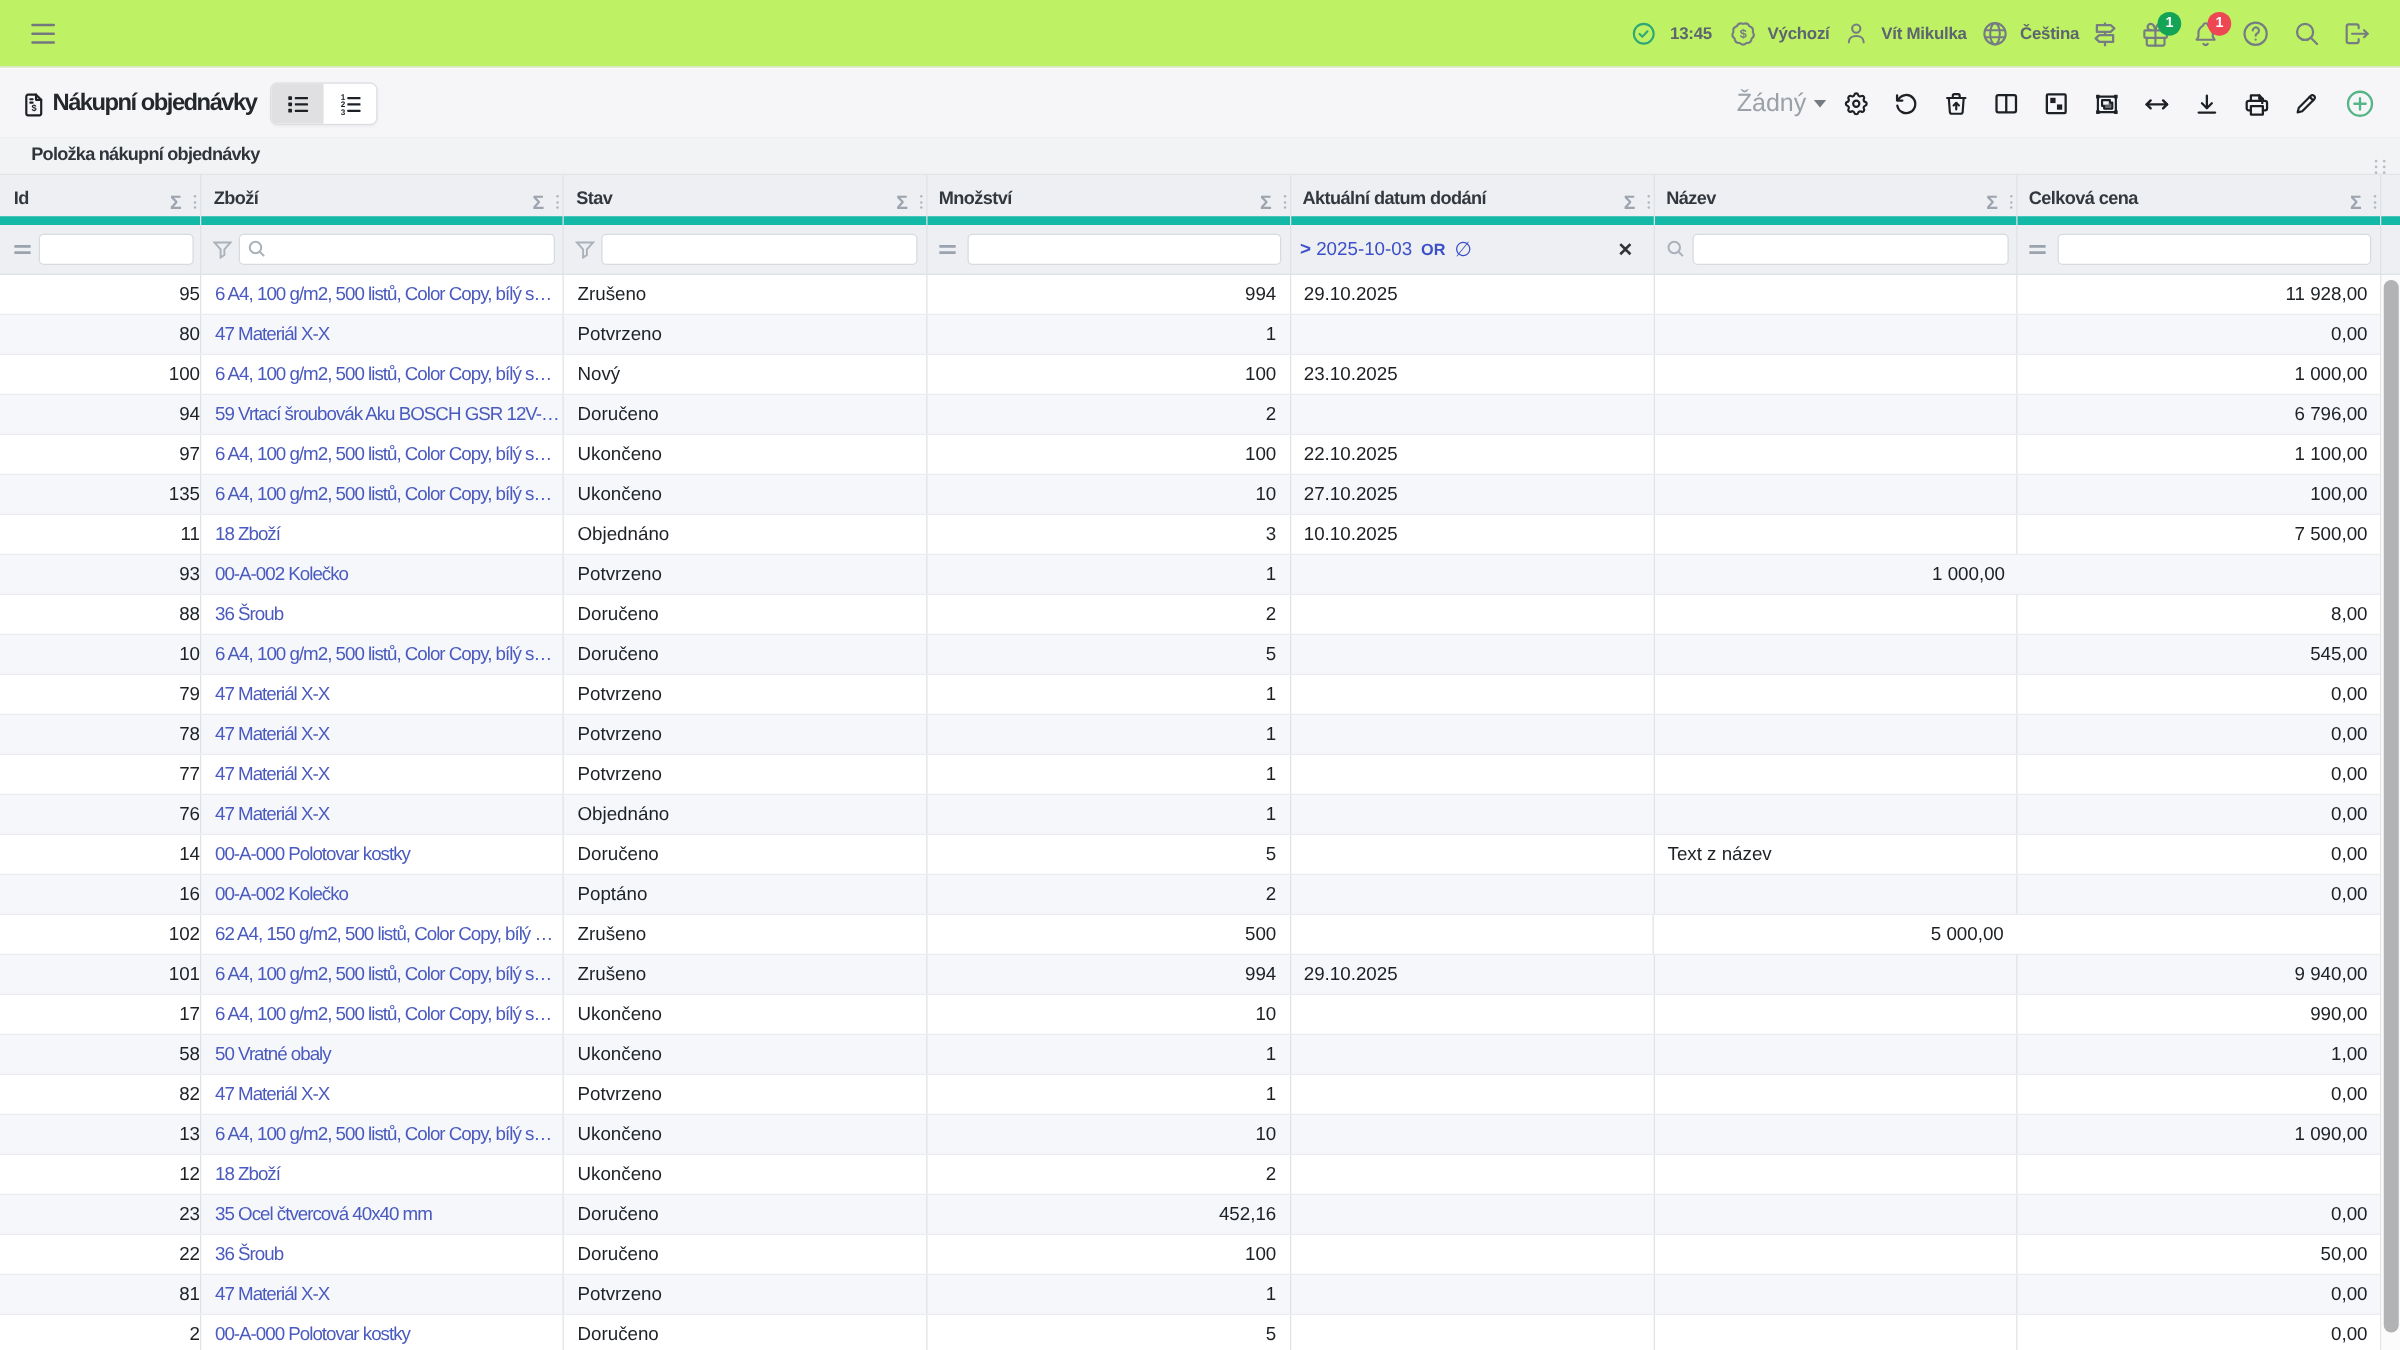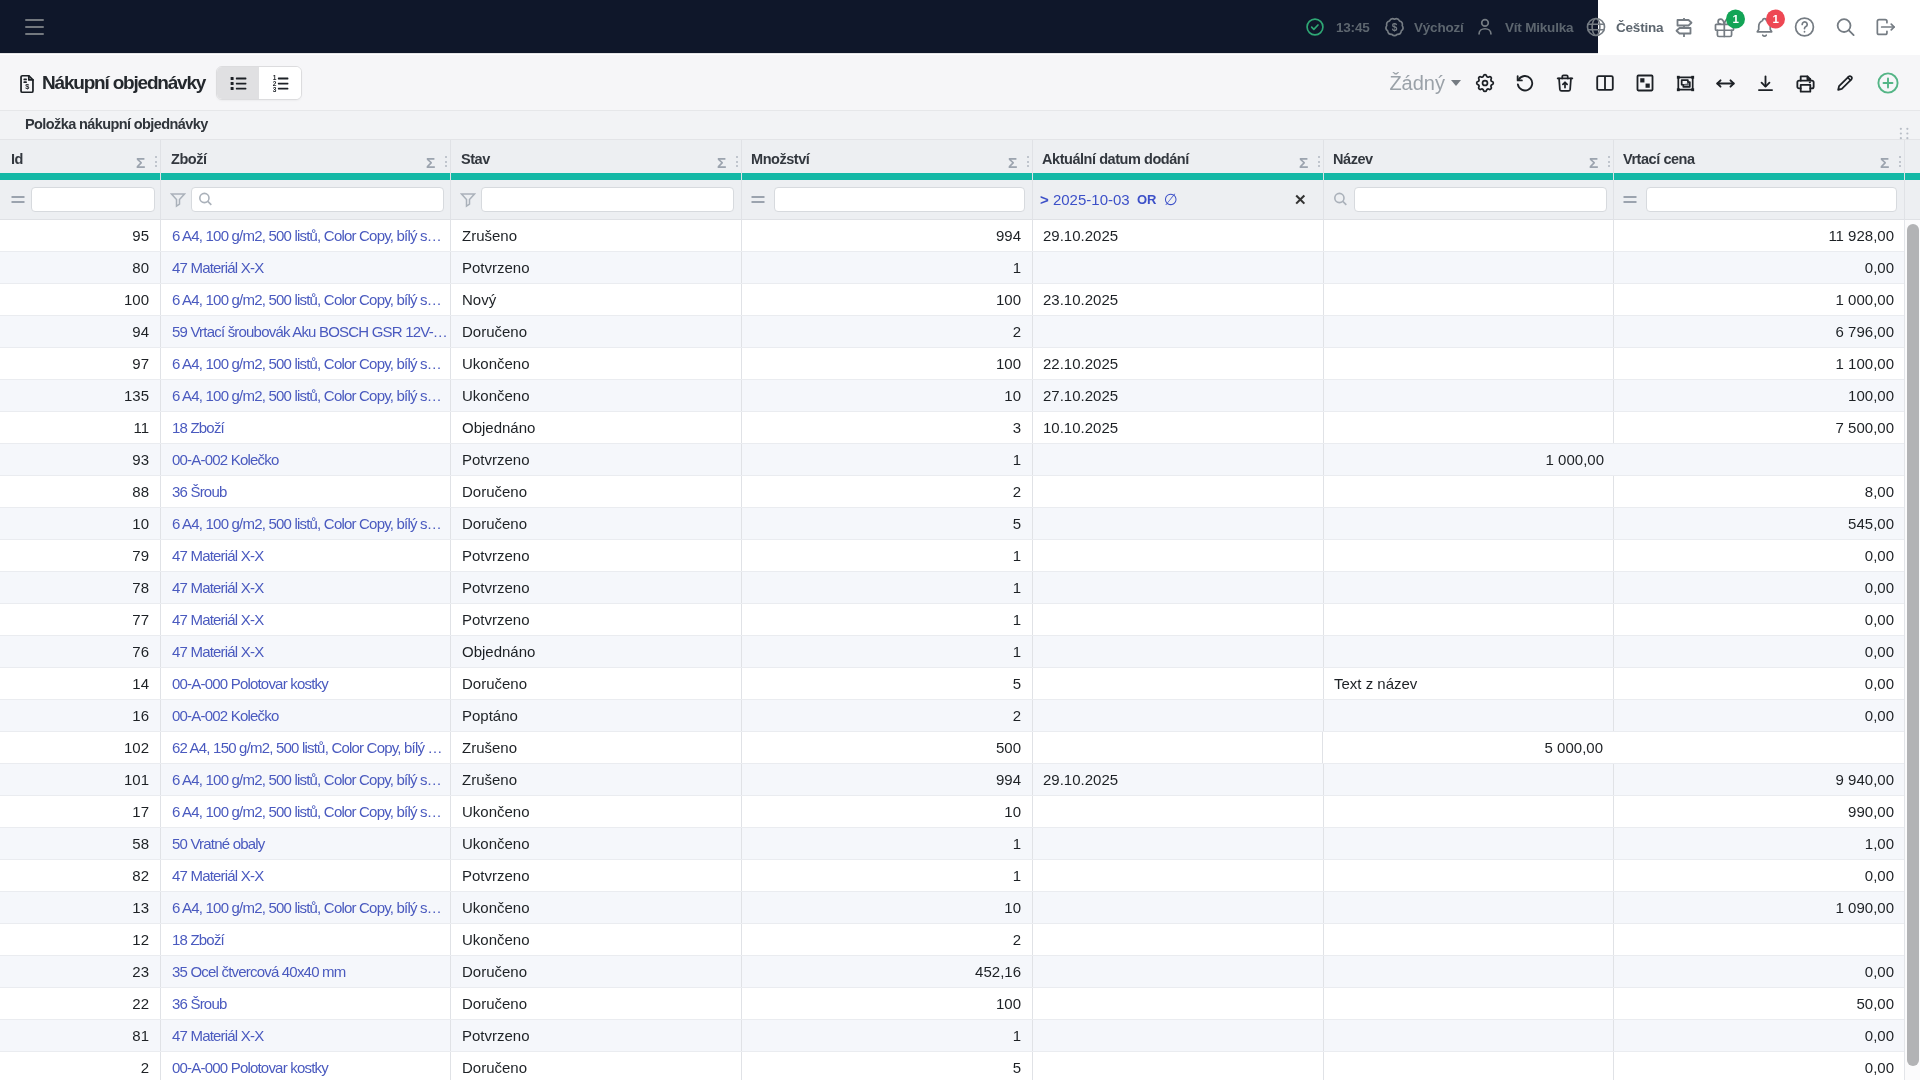--- a/index.html
+++ b/index.html
@@ -1,18 +1,18 @@
 <!DOCTYPE html>
 <html lang="cs"><head>
 <meta charset="utf-8">
 <title>Nákupní objednávky</title>
 <style>
 * { margin:0; padding:0; box-sizing:border-box; }
 html,body { width:1920px; height:1080px; overflow:hidden; font-family:"Liberation Sans",sans-serif; background:#fff; }
-.topbar { position:absolute; left:0; top:0; width:1598px; height:54px; background:#0f172a; border-bottom:1px solid #e4e4e6; }
+.topbar { position:absolute; left:0; top:0; width:1920px; height:54px; background:#bef264; border-bottom:1px solid #e4e4e6; }
 .burger { position:absolute; left:25px; top:19px; width:19px; height:17px; }
 .burger span { position:absolute; left:0; width:19px; height:2.4px; background:#73787e; border-radius:1px; }
 .tb-right { position:absolute; left:0; top:0; width:1920px; height:54px; color:#5d666f; font-weight:bold; font-size:13.5px; letter-spacing:-0.2px; }
 .tb-right .abs { position:absolute; top:50%; transform:translateY(-50%); }
 .tb-right .abs svg { display:block; }
 .tb-right .txt { white-space:nowrap; }
 .badge { position:absolute; top:-6.5px; right:-9px; min-width:19px; height:19px; border-radius:10px; color:#fff; font-size:11.5px; font-weight:bold; display:flex; align-items:center; justify-content:center; padding:0 4px; }
 .b-green { background:#13a456; }
 .b-red { background:#ee4753; }
 .iwrap { position:relative; display:inline-block; }
@@ -40,21 +40,21 @@
 .hdot i { position:absolute; left:0; width:2px; height:2px; border-radius:50%; background:#b0b7c0; }
 .vline { position:absolute; top:0; width:1px; background:#e0e2e6; }
 .filters { position:absolute; left:0; top:69px; width:1920px; height:40px; background:#edeff2; border-bottom:1px solid #dfe1e5; }
 .fin { position:absolute; top:7px; height:25px; background:#fff; border:1px solid #d7dade; border-radius:4px; }
 .fic { position:absolute; top:7px; height:25px; display:flex; align-items:center; }
 .rows { position:absolute; left:0; top:109px; width:1920px; height:860px; overflow:hidden; }
 .row { position:relative; width:1904px; height:32px; display:flex; font-size:15px; color:#1d2125; border-bottom:1px solid #eaecf0; }
 .row.even { background:#f5f7fb; }
 .row.odd { background:#fff; }
 .c { height:31px; line-height:31px; white-space:nowrap; overflow:hidden; border-right:1px solid #e0e2e6; }
-.c-id { width:161px; text-align:right; padding-right:11px; }
+.c-id { width:161px; text-align:right; }
 .c-zb { width:290px; padding-left:11px; }
 .c-st { width:291px; padding-left:11px; }
 .c-mn { width:291px; text-align:right; padding-right:11px; }
 .c-da { width:291px; padding-left:10px; }
 .c-na { width:290px; padding-left:10px; }
 .c-ce { width:290px; text-align:right; padding-right:10px; border-right:none; }
 .lnk { color:#4a5abf; letter-spacing:-0.8px; }
 .sbar { position:absolute; right:0; top:109px; width:16px; height:860px; background:#fbfbfc; border-left:1px solid #e3e5e9; }
 .sthumb { position:absolute; right:1.5px; top:4px; width:12px; height:842px; background:#b2b3b5; border-radius:6px; }
 </style>
@@ -309,21 +309,21 @@
         <i style="top:4.5px"></i>
         <i style="top:9px"></i>
       </span>
     <span class="hname" style="left:1333px">Název</span>
       <span class="hsig" style="left:1589px">Σ</span>
       <span class="hdot" style="left:1608px">
         <i style="top:0"></i>
         <i style="top:4.5px"></i>
         <i style="top:9px"></i>
       </span>
-    <span class="hname" style="left:1623px">Vrtací cena</span>
+    <span class="hname" style="left:1623px">Celková cena</span>
       <span class="hsig" style="left:1880px">Σ</span>
       <span class="hdot" style="left:1899px">
         <i style="top:0"></i>
         <i style="top:4.5px"></i>
         <i style="top:9px"></i>
       </span>
   </div>
   <div class="filters">
     <svg class="fic" style="left:11px" width="14" height="25" viewBox="0 0 14 25">
         <g stroke="#9ba3ae" stroke-width="2.2">

